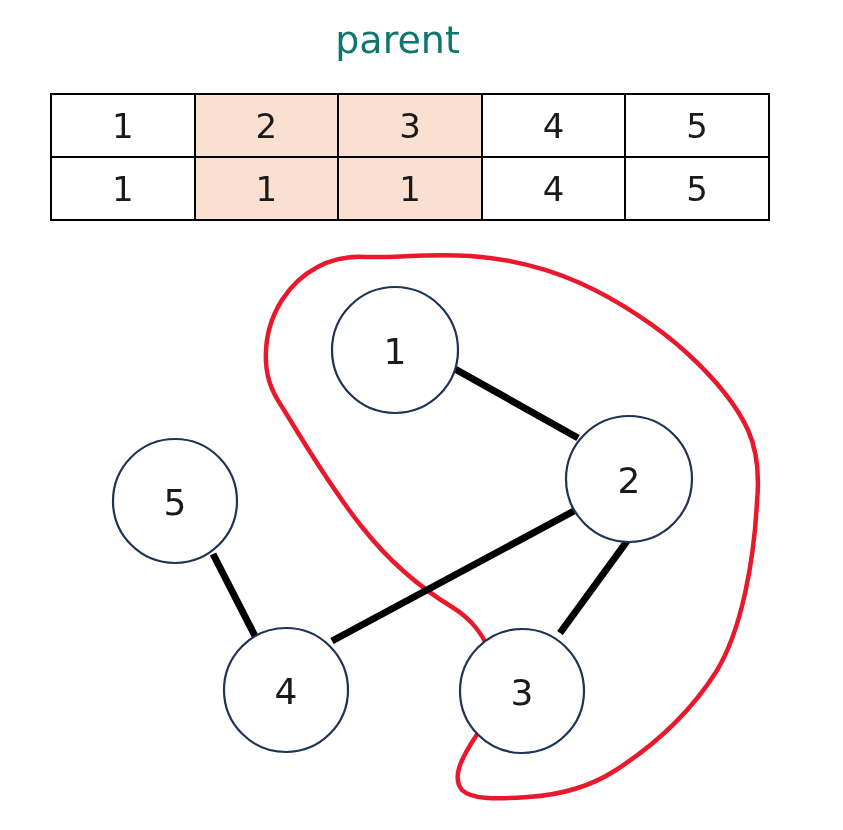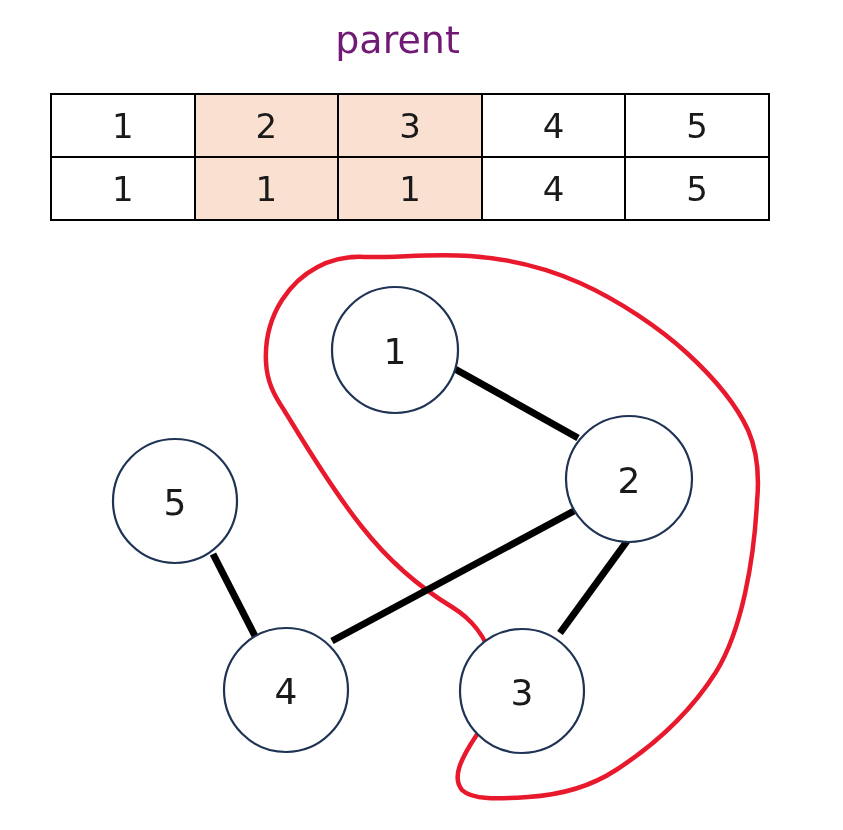--- a/index.html
+++ b/index.html
@@ -20,21 +20,21 @@
 
   
   #title {
     position: absolute;
     left: 0;
     top: 18px;
     width: 795px;
     text-align: center;
     font-size: 38px;
     line-height: 44px;
-    color: #701a75;
+    color: #0f766e;
     font-family: "DejaVu Sans", sans-serif;
     letter-spacing: 0px;
   }
 
   
   #parent-table {
     position: absolute;
     left: 50px;
     top: 93px;
     border-collapse: collapse;

